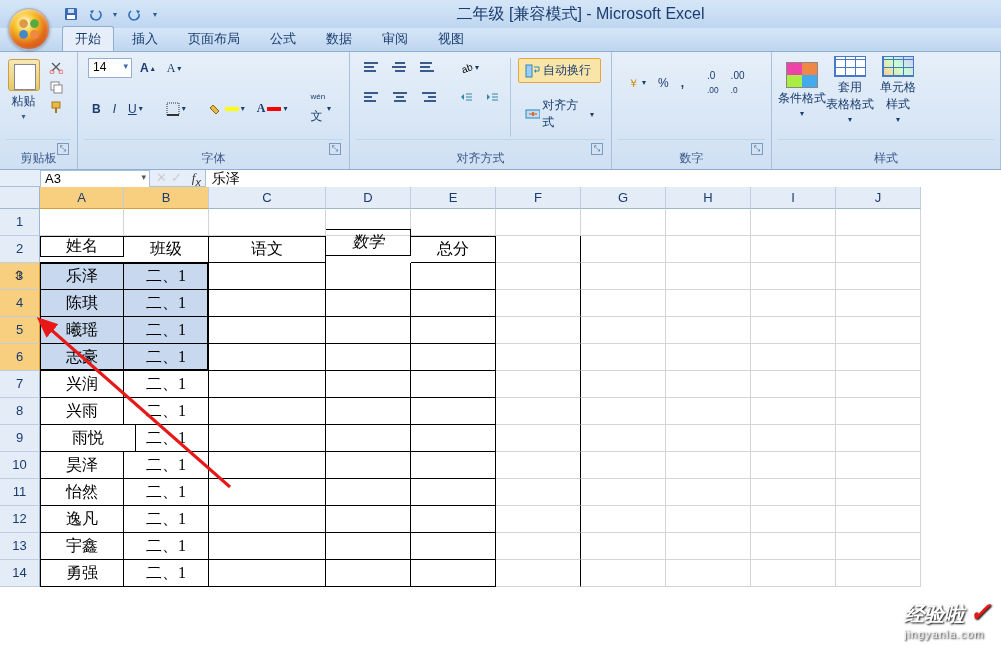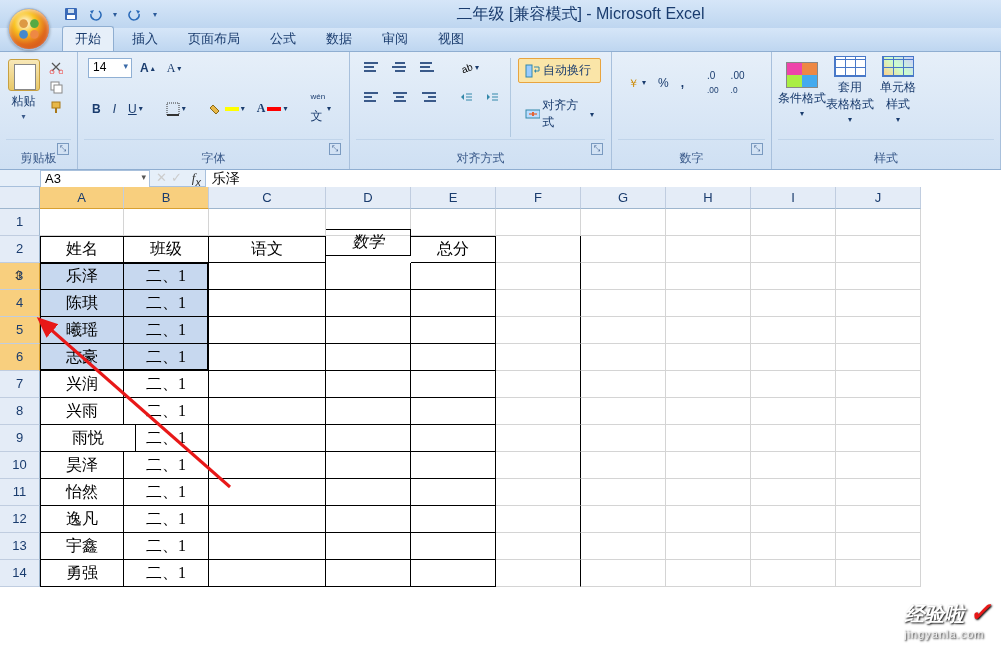--- a/index.html
+++ b/index.html
@@ -410,21 +410,21 @@
         <div class="cell" style="left: 0px; top: 0px; width: 84px; height: 27px;"></div>
         <div class="cell" style="left: 84px; top: 0px; width: 85px; height: 27px;"></div>
         <div class="cell" style="left: 169px; top: 0px; width: 117px; height: 27px;"></div>
         <div class="cell" style="left: 286px; top: 0px; width: 85px; height: 27px;"></div>
         <div class="cell" style="left: 371px; top: 0px; width: 85px; height: 27px;"></div>
         <div class="cell" style="left: 456px; top: 0px; width: 85px; height: 27px;"></div>
         <div class="cell" style="left: 541px; top: 0px; width: 85px; height: 27px;"></div>
         <div class="cell" style="left: 626px; top: 0px; width: 85px; height: 27px;"></div>
         <div class="cell" style="left: 711px; top: 0px; width: 85px; height: 27px;"></div>
         <div class="cell" style="left: 796px; top: 0px; width: 85px; height: 27px;"></div>
-        <div class="cell bord-b bord-l bord-r bord-t center" style="left: 0px; top: 27px; width: 84px; height: 27px;">姓名</div>
+        <div class="cell bord-b bord-l bord-r bord-t center" style="left: 0px; top: 27px; width: 84px; height: 21px;">姓名</div>
         <div class="cell bord-b bord-r bord-t center" style="left: 84px; top: 27px; width: 85px; height: 27px;">班级</div>
         <div class="cell bord-b bord-r bord-t center" style="left: 169px; top: 27px; width: 117px; height: 27px;">语文</div>
         <div class="cell bord-b bord-r bord-t center" style="left: 286px; top: 20px; width: 85px; height: 27px; font-style: italic;">数学</div>
         <div class="cell bord-b bord-r bord-t center" style="left: 371px; top: 27px; width: 85px; height: 27px;">总分</div>
         <div class="cell bord-r" style="left: 456px; top: 27px; width: 85px; height: 27px;"></div>
         <div class="cell" style="left: 541px; top: 27px; width: 85px; height: 27px;"></div>
         <div class="cell" style="left: 626px; top: 27px; width: 85px; height: 27px;"></div>
         <div class="cell" style="left: 711px; top: 27px; width: 85px; height: 27px;"></div>
         <div class="cell" style="left: 796px; top: 27px; width: 85px; height: 27px;"></div>
         <div class="cell bord-b bord-l bord-r center sel-bg" style="left: 0px; top: 54px; width: 84px; height: 27px;">乐泽</div>

